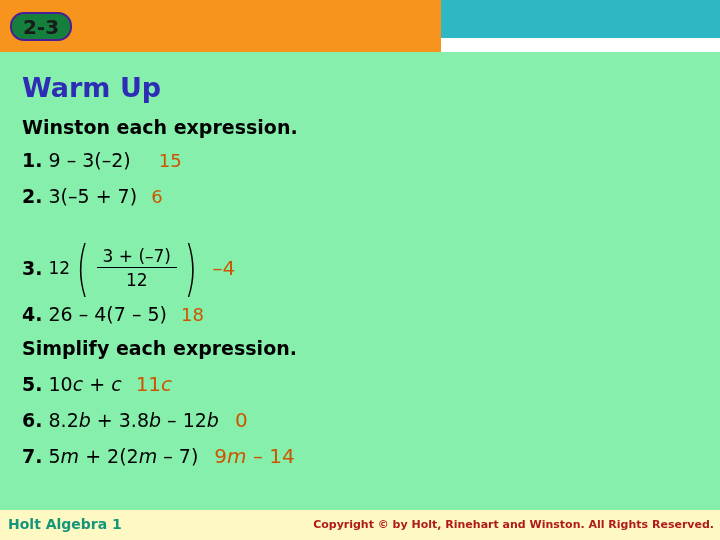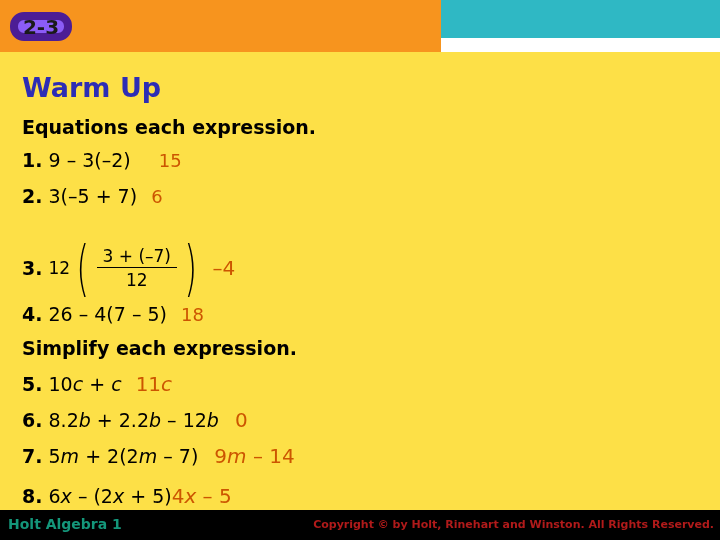--- a/index.html
+++ b/index.html
@@ -30,22 +30,22 @@
     height: 52px;
     background: #f7941e;
   }
   .lesson-badge {
     position: absolute;
     left: 10px;
     top: 12px;
     width: 62px;
     height: 29px;
     border-radius: 14px;
-    background: #8b5cf6;
-    border: 8px solid #4c1d95;
+    background: #15803d;
+    border: 2px solid #4c1d95;
     box-sizing: border-box;
     display: flex;
     align-items: center;
     justify-content: center;
     font-weight: bold;
     font-size: 20px;
     color: #1a1a1a;
     font-family: "DejaVu Sans", sans-serif;
   }
   .header-title {
@@ -78,21 +78,21 @@
     background: #ffffff;
   }
 
   
   .content {
     position: absolute;
     left: 0;
     top: 52px;
     width: 720px;
     height: 458px;
-    background: #fde047;
+    background: #86efac;
   }
 
   .warmup {
     position: absolute;
     left: 22px;
     top: 20px;
     font-size: 27px;
     font-weight: bold;
     color: #2d2db5;
     font-family: "DejaVu Sans", sans-serif;
@@ -163,21 +163,21 @@
     margin-left: 10px;
   }
 
   
   .footer {
     position: absolute;
     left: 0;
     top: 510px;
     width: 720px;
     height: 30px;
-    background: #000000;
+    background: #fef9c3;
   }
   .footer-left {
     position: absolute;
     left: 8px;
     top: 6px;
     color: #14967a;
     font-size: 14px;
     font-weight: bold;
     font-family: "DejaVu Sans", sans-serif;
   }
@@ -199,21 +199,21 @@
   <div class="teal-strip"></div>
   <div class="teal-strip-inner"></div>
   <div class="lesson-badge">2-3</div>
 </div>
 
 <div class="content">
 
   <div class="warmup">Warm Up</div>
 
   <div class="line" style="top:64px;">
-    <b>Equations each expression.</b>
+    <b>Winston each expression.</b>
   </div>
 
   <div class="line" style="top:97px;">
     <b>1.</b>
     <span>9 – 3(–2)</span>
     <span class="ans" style="margin-left:22px;">15</span>
   </div>
 
   <div class="line" style="top:133px;">
     <b>2.</b>
@@ -244,33 +244,29 @@
   </div>
 
   <div class="line" style="top:320px;text-align:center;">
     <b>5.</b>
     <span>10</span><span class="ital">c</span><span> + </span><span class="ital">c</span>
     <span class="ans-lg" style="margin-left:8px;">11</span><span class="ans-lg ital">c</span>
   </div>
 
   <div class="line" style="top:356px;">
     <b>6.</b>
-    <span>  8.2</span><span class="ital">b</span><span> + 2.2</span><span class="ital">b</span><span> – 12</span><span class="ital">b</span>
+    <span>  8.2</span><span class="ital">b</span><span> + 3.8</span><span class="ital">b</span><span> – 12</span><span class="ital">b</span>
     <span class="ans-lg" style="margin-left:10px;">0</span>
   </div>
 
   <div class="line" style="top:392px;">
     <b>7.</b>
     <span>5</span><span class="ital">m</span><span> + 2(2</span><span class="ital">m</span><span> – 7)</span>
     <span class="ans-lg" style="margin-left:10px;">9</span><span class="ans-lg ital">m</span><span class="ans-lg"> – 14</span>
   </div>
 
-  <div class="line" style="top:432px;">
-    <b>8.</b>
-    <span>6</span><span class="ital">x</span><span> – (2</span><span class="ital">x</span><span> + 5)</span><span class="ans-lg">4</span><span class="ans-lg ital">x</span><span class="ans-lg"> – 5</span>
-  </div>
 
 </div>
 
 <div class="footer">
   <div class="footer-left">Holt Algebra 1</div>
   <div class="footer-right">Copyright © by Holt, Rinehart and Winston. All Rights Reserved.</div>
 </div>
 
 </body></html>

